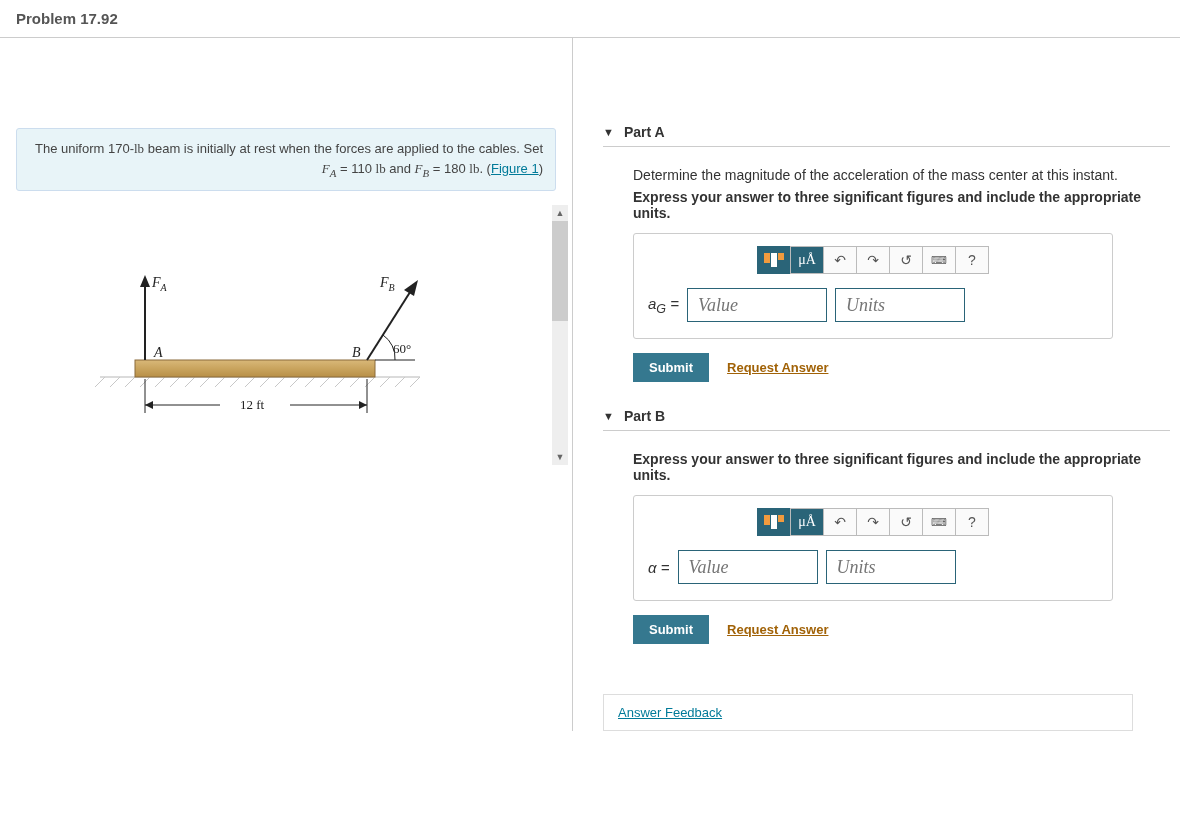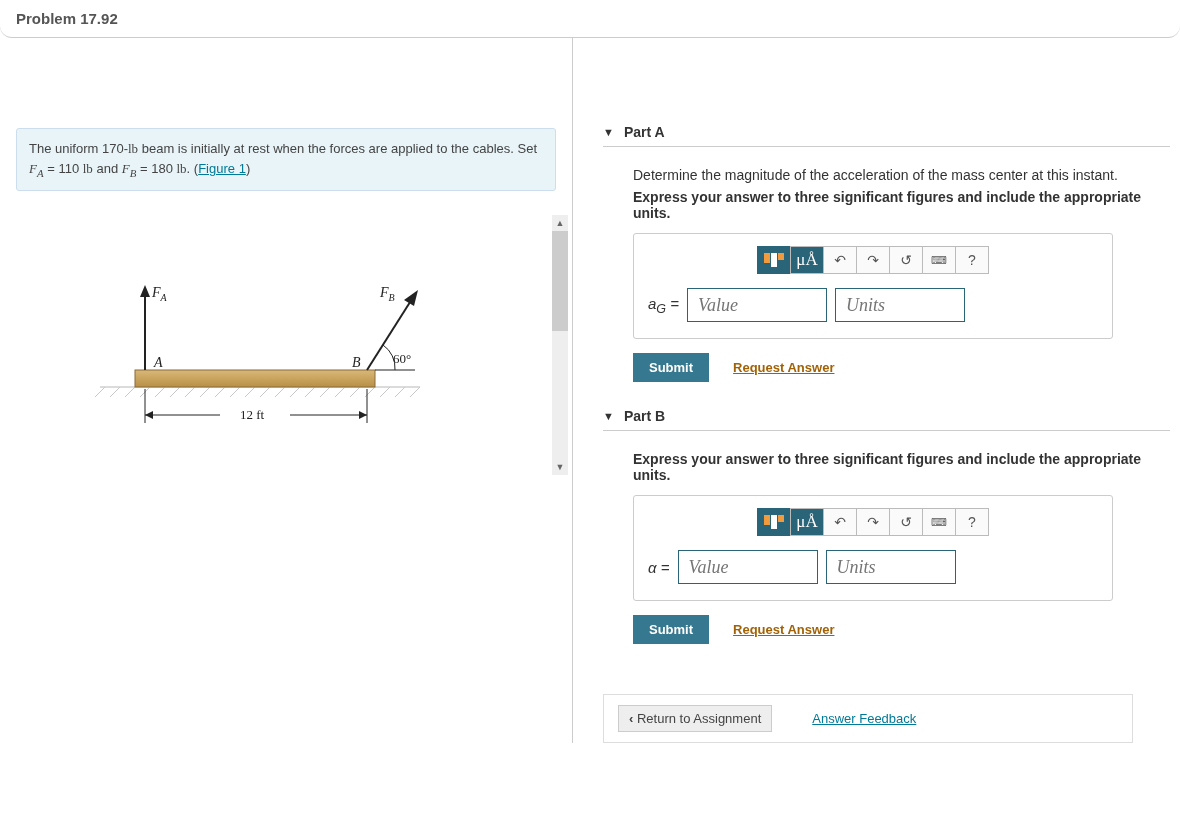--- a/index.html
+++ b/index.html
@@ -7,21 +7,20 @@
     margin: 0;
     font-family: Arial, Helvetica, sans-serif;
     font-size: 13px;
     color: #333;
     background: #fff;
     width: 1180px;
   }
   .header {
     padding: 10px 16px;
     border-bottom: 1px solid #ccc;
-    border-radius: 12px;
   }
   .header h1 {
     font-size: 15px;
     font-weight: bold;
     margin: 0;
     color: #555;
   }
   .content {
     display: flex;
   }
@@ -32,24 +31,25 @@
   }
   .right-col {
     flex: 1;
     padding: 80px 10px 0 30px;
   }
   .problem-box {
     background: #e8f4f8;
     border: 1px solid #cde;
     border-radius: 3px;
     padding: 10px 12px;
-    margin: 0 16px 14px 16px;
+    margin: 0 16px 4px 16px;
     font-size: 13px;
     line-height: 1.5;
     color: #444;
+    text-align: right;
   }
   .problem-box a { color: #007a99; text-decoration: underline; }
   .fig-hdr {
     display: flex;
     justify-content: space-between;
     align-items: center;
     padding: 0 16px 8px 0px;
     border-bottom: 1px solid #ccc;
     margin-top: 340px;
   }
@@ -92,36 +92,36 @@
     display:flex; gap:0; justify-content:center; margin-bottom:14px;
     align-items:center;
   }
   .tb-btn {
     width:34px; height:28px; border:1px solid #bbb; margin-left:-1px;
     display:flex; align-items:center; justify-content:center;
     background:#fafafa; cursor:pointer; color:#555; font-size:14px;
   }
   .tb-btn.first{ margin-left:0;}
   .tb-btn.templ { background:#2a6478; color:#fff; border-color:#2a6478;}
-  .tb-btn.mu { background:#2a6478; color:#fff; font-family: "Times New Roman", serif; font-size:17px;}
+  .tb-btn.mu { background:#2a6478; color:#fff; font-family: "Times New Roman", serif; font-size:14px;}
   .tb-btn .eq-icon {display:flex; gap:1px;}
   .tb-btn .eq-icon span{width:6px;background:#fff;}
   .tb-btn .eq-icon .c1{height:10px;background:#f29b3e;}
   .tb-btn .eq-icon .c2{height:14px;}
   .tb-btn .eq-icon .c3{height:7px;background:#f29b3e;}
   .input-row { display:flex; align-items:center; gap:8px; }
   .input-row .lbl { font-family:Liberation Sans, sans-serif; font-style:italic; font-size:15px; color:#333;}
   .val-input, .unit-input {
     height:22px; border:1px solid #2a6478; padding:16px 10px;
     font-family:"Times New Roman",serif; font-style:italic; font-size:18px; color:#999;
     background:#fff;
   }
   .val-input{ width:140px;}
   .unit-input{ width:130px;}
-  .submit-row { margin-top:14px; display:flex; align-items:center; gap:24px;}
+  .submit-row { margin-top:14px; display:flex; align-items:center; gap:18px;}
   .submit-btn {
     background:#35788f; color:#fff; border:none; padding:7px 16px;
     font-weight:bold; font-size:13px; cursor:pointer;
   }
   .link { color:#a16207; text-decoration:underline; font-size:13px; cursor:pointer; font-weight:bold;}
   .return-row {
     display:flex; align-items:center; gap:40px; margin-top:30px;
     border:1px solid #ddd; padding:10px 14px; width:530px;
   }
   .return-row .ret { background:#eee; border:1px solid #ccc; padding:5px 10px; font-size:13px; cursor:pointer; color:#444;}
@@ -285,20 +285,17 @@
           <input class="unit-input" placeholder="Units" style="">
         </div>
       </div>
       <div class="submit-row">
         <button class="submit-btn">Submit</button>
         <span class="link">Request Answer</span>
       </div>
     </div>
 
     <div class="return-row">
-      <div class="ret">
-        <span style="font-weight:bold">‹ </span><span>Return to Assignment</span>
-      </div>
       <span class="fb">Answer Feedback</span>
     </div>
 
   </div>
 </div>
 
 </body></html>

